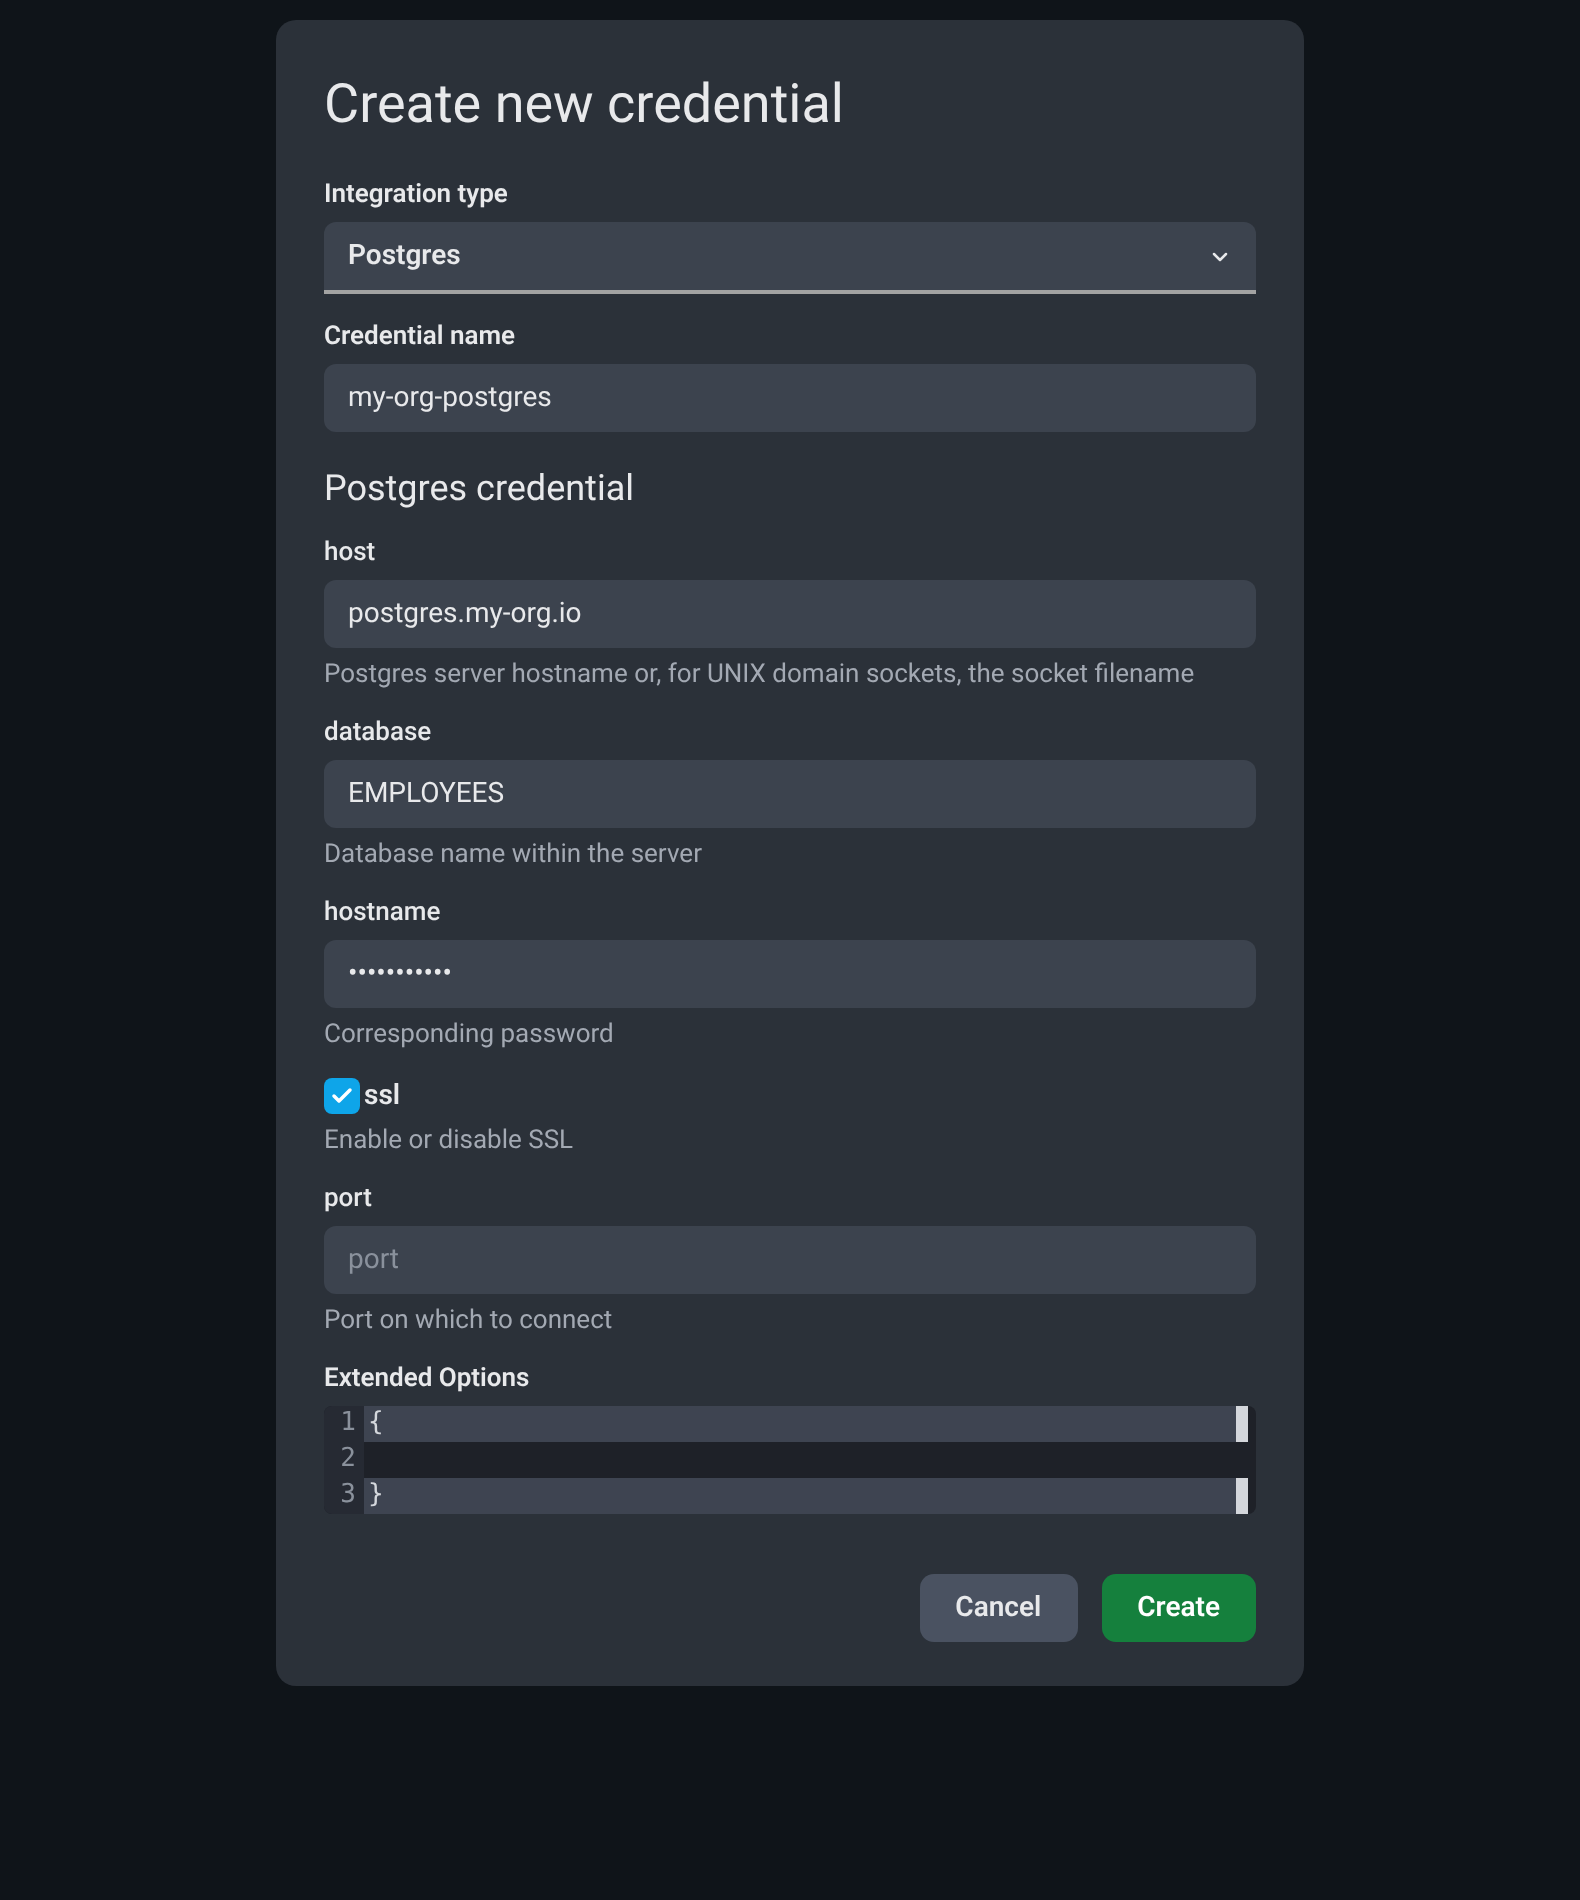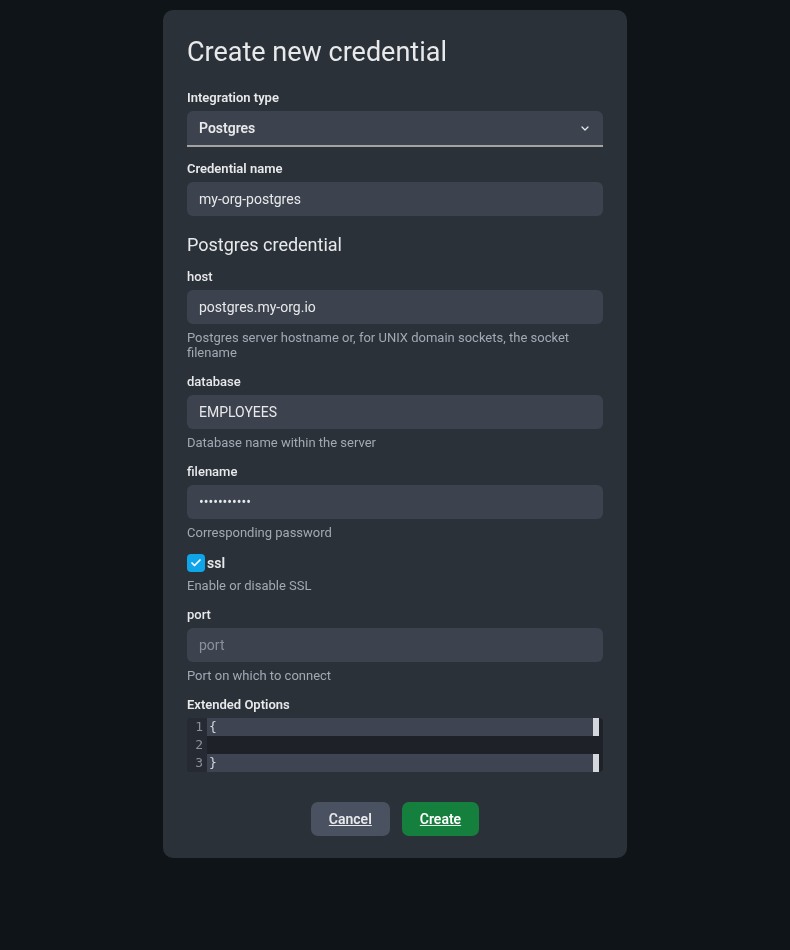--- a/index.html
+++ b/index.html
@@ -7,21 +7,21 @@
     background: #0f1419;
     font-family: -apple-system, BlinkMacSystemFont, "Segoe UI", Roboto, sans-serif;
     width: 790px;
     height: 950px;
     overflow: hidden;
     color: #e8e9eb;
   }
   .modal {
     background: #2b3139;
     border-radius: 10px;
-    width: 464px;
+    width: 514px;
     margin: 10px auto 0;
     padding: 26px 24px 22px;
   }
   .title {
     font-size: 27px;
     font-weight: 400;
     color: #e8e9eb;
     margin-bottom: 22px;
   }
   .field { margin-bottom: 14px; }
@@ -129,24 +129,23 @@
   .cursor-mark {
     position: absolute;
     right: 4px;
     top: 0;
     bottom: 0;
     width: 6px;
     background: #d4d7dc;
   }
   .footer {
     display: flex;
-    justify-content: center;
+    justify-content: flex-end;
     gap: 12px;
     margin-top: 30px;
-    text-decoration: underline;
   }
   .btn {
     border: none;
     border-radius: 7px;
     padding: 9px 18px;
     font-size: 14px;
     font-weight: 600;
     cursor: pointer;
     font-family: inherit;
   }
@@ -191,21 +190,21 @@
   </div>
 
   <div class="field">
     <label class="field-label lower">database</label>
     <input class="input" type="text" value="EMPLOYEES" style="">
     <div class="help">Database name within the server</div>
   </div>
 
 
   <div class="field">
-    <label class="field-label lower">filename</label>
+    <label class="field-label lower">hostname</label>
     <input class="input" type="text" value="•••••••••••" style="">
     <div class="help">Corresponding password</div>
   </div>
 
   <div class="field">
     <div class="checkbox-row">
       <div class="checkbox">
         <svg viewBox="0 0 24 24" fill="none" stroke="#fff" stroke-width="3.5" stroke-linecap="round" stroke-linejoin="round">
             <polyline points="20 6 9 17 4 12"></polyline>
           </svg>

